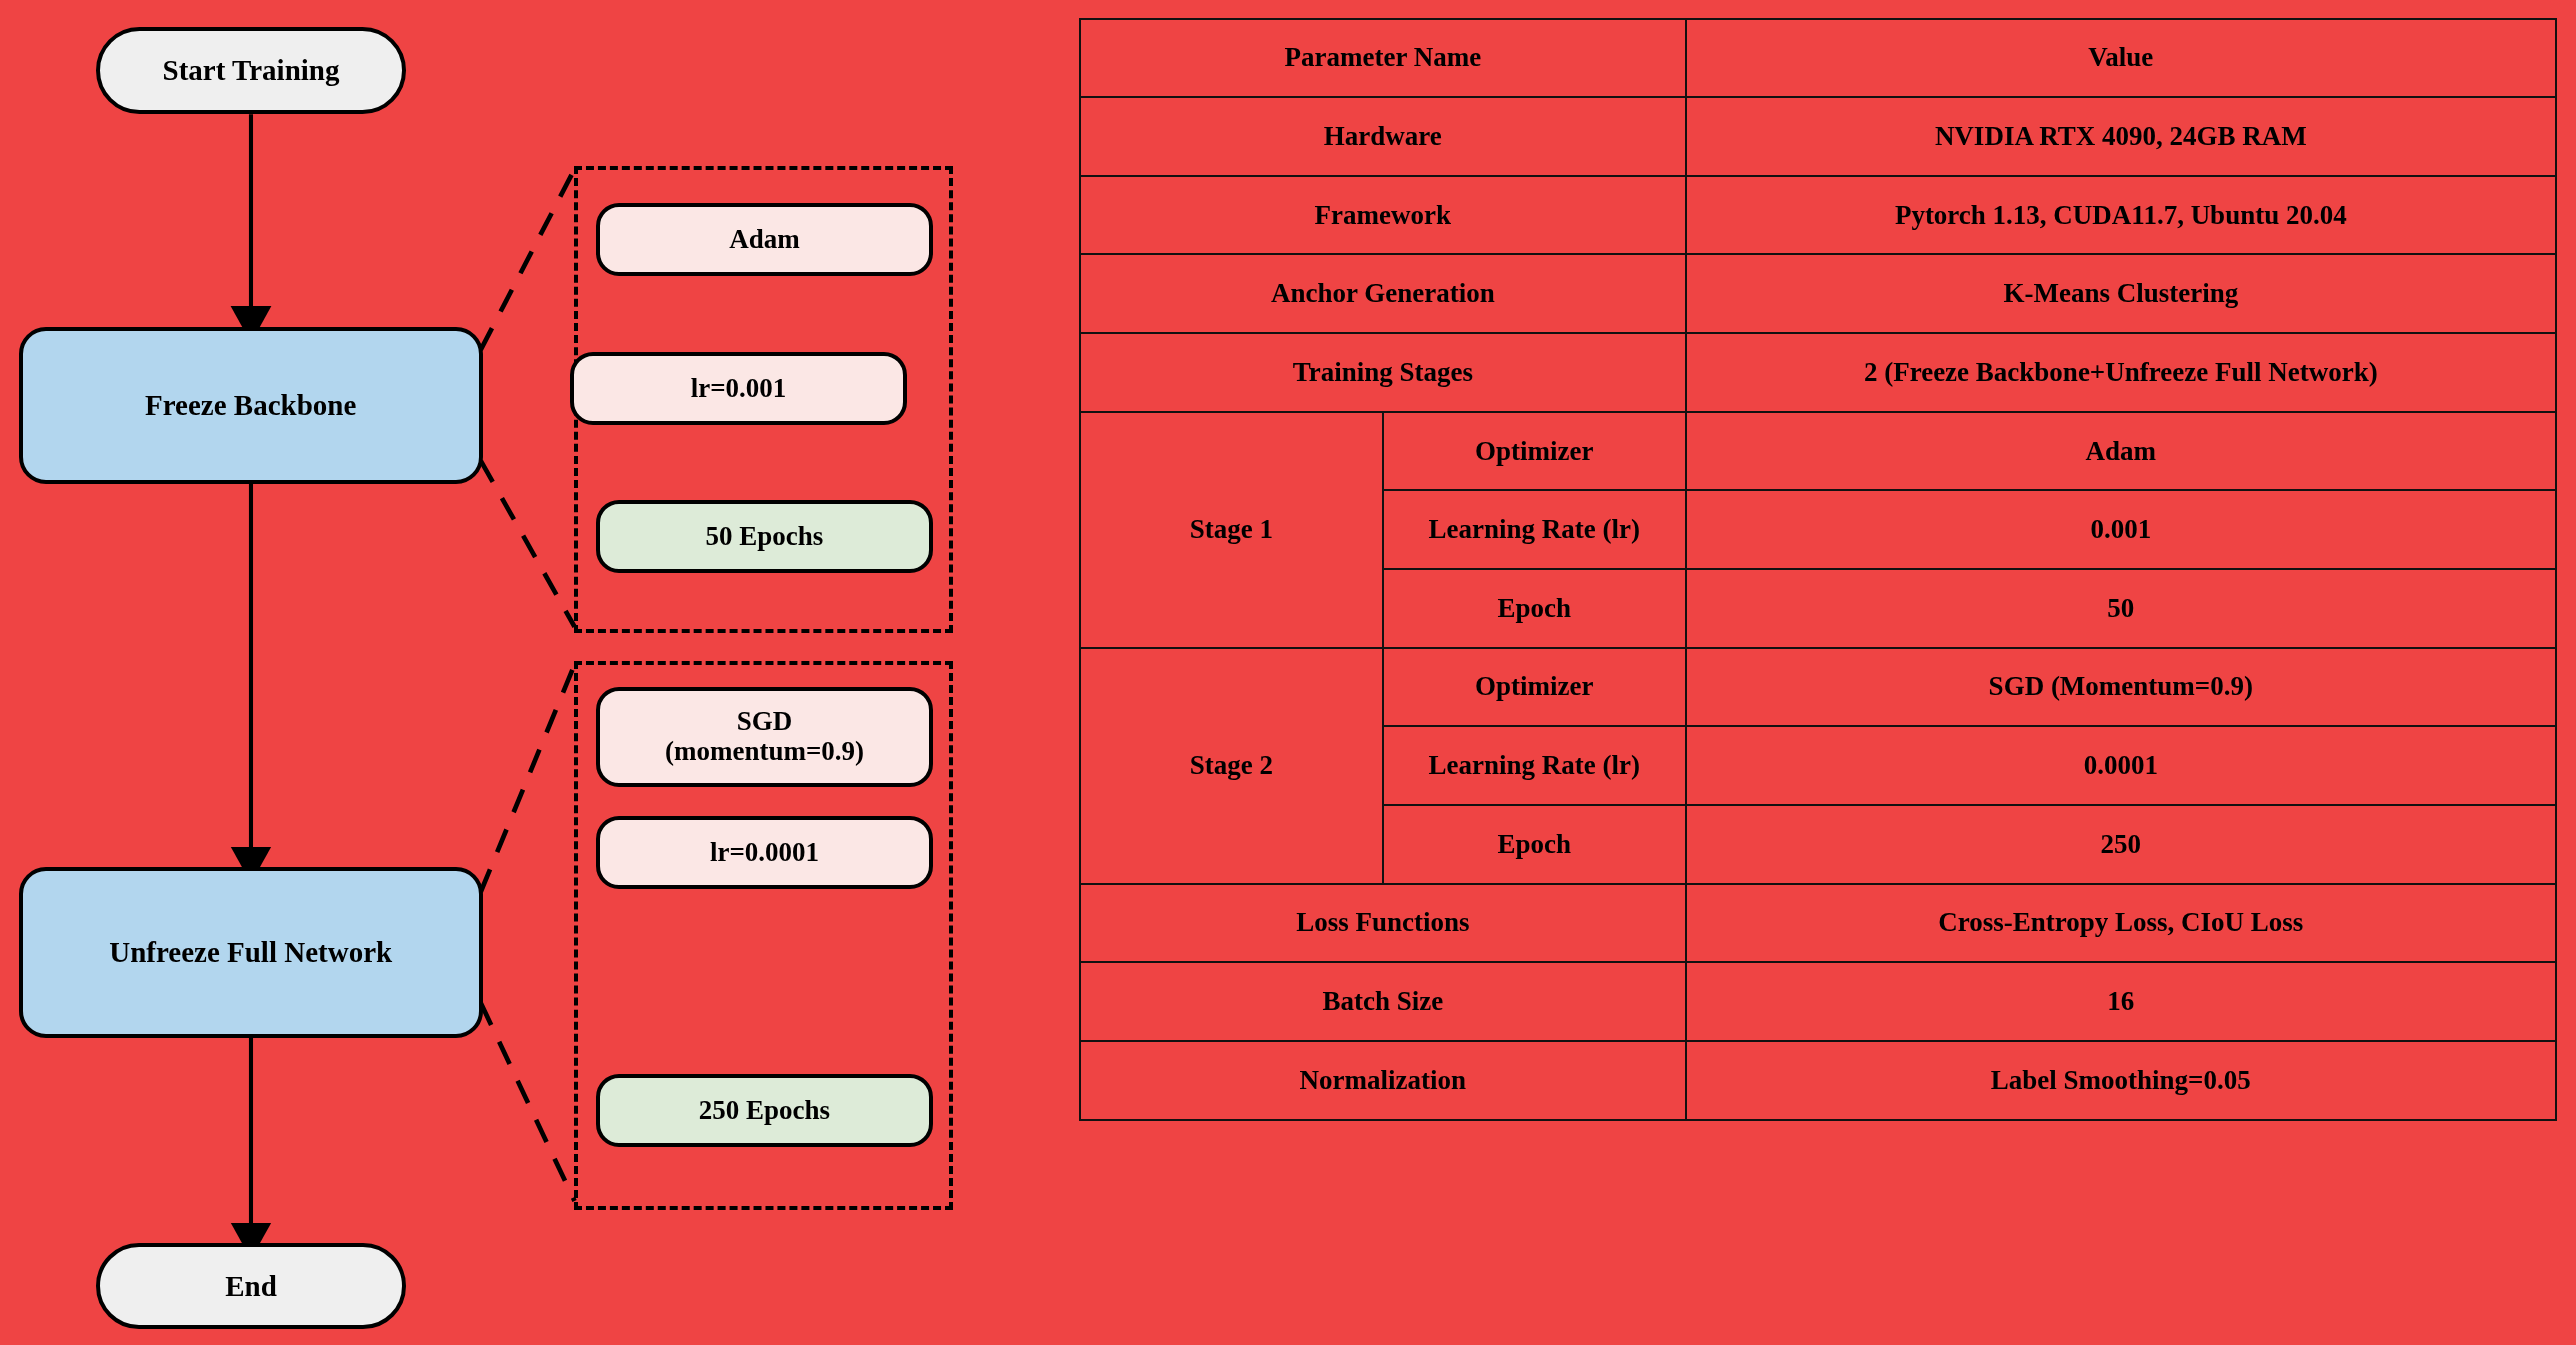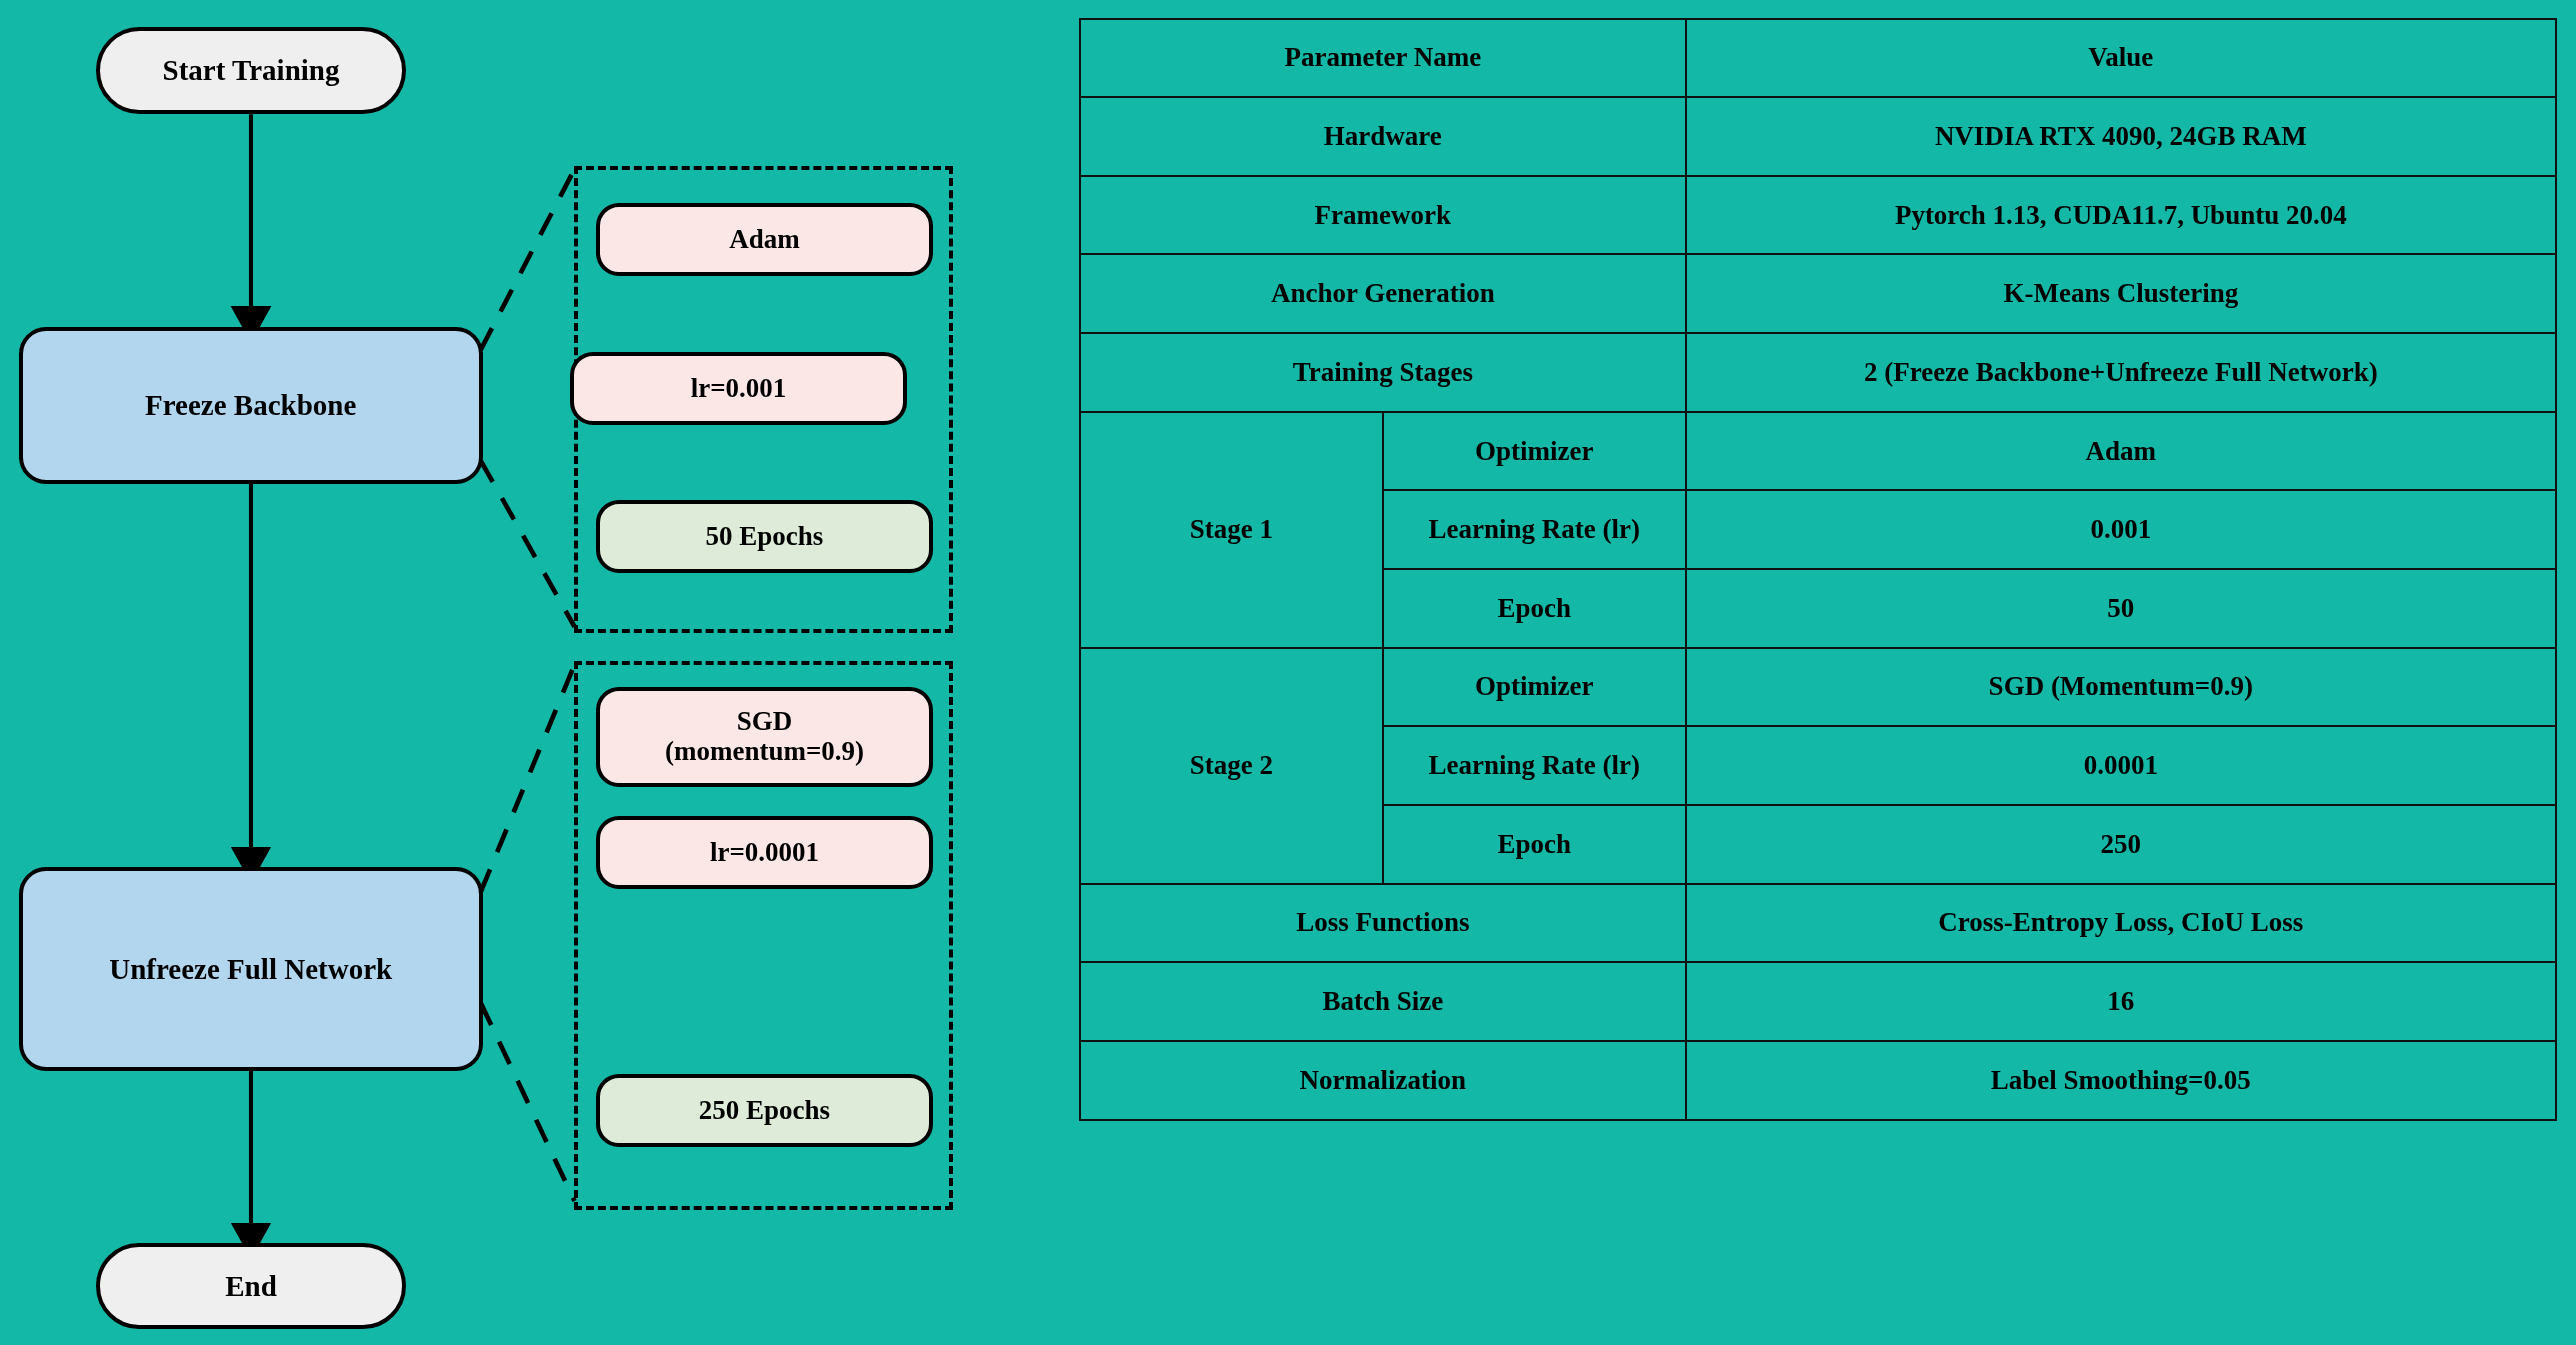--- a/index.html
+++ b/index.html
@@ -4,21 +4,21 @@
 <style>
   html, body {
     margin: 0;
     padding: 0;
     background: #ffffff;
   }
   #root {
     position: relative;
     width: 2576px;
     height: 1345px;
-    background: #14b8a6;
+    background: #ef4444;
     font-family: "Liberation Serif", "DejaVu Serif", serif;
     overflow: hidden;
   }
 
   
   #flowchart {
     position: absolute;
     left: 0;
     top: 0;
     width: 1050px;
@@ -130,21 +130,21 @@
     </svg>
 
     <div class="node terminal" style="left:96px; top:27px; width:310px; height:87px;">
       <span>Start Training</span>
     </div>
 
     <div class="node stage" style="left:18.7px; top:327px; width:464px; height:157px;">
       <span>Freeze Backbone</span>
     </div>
 
-    <div class="node stage" style="left:18.7px; top:867px; width:464px; height:204px;">
+    <div class="node stage" style="left:18.7px; top:867px; width:464px; height:171px;">
       <span>Unfreeze Full Network</span>
     </div>
 
     <div class="node terminal" style="left:96px; top:1243px; width:310px; height:86px;">
       <span>End</span>
     </div>
 
     <div class="dashbox" style="left:574px; top:166px; width:379px; height:467px;"></div>
 
     <div class="chip pink" style="left:596px; top:203px; width:337px; height:73px;">

